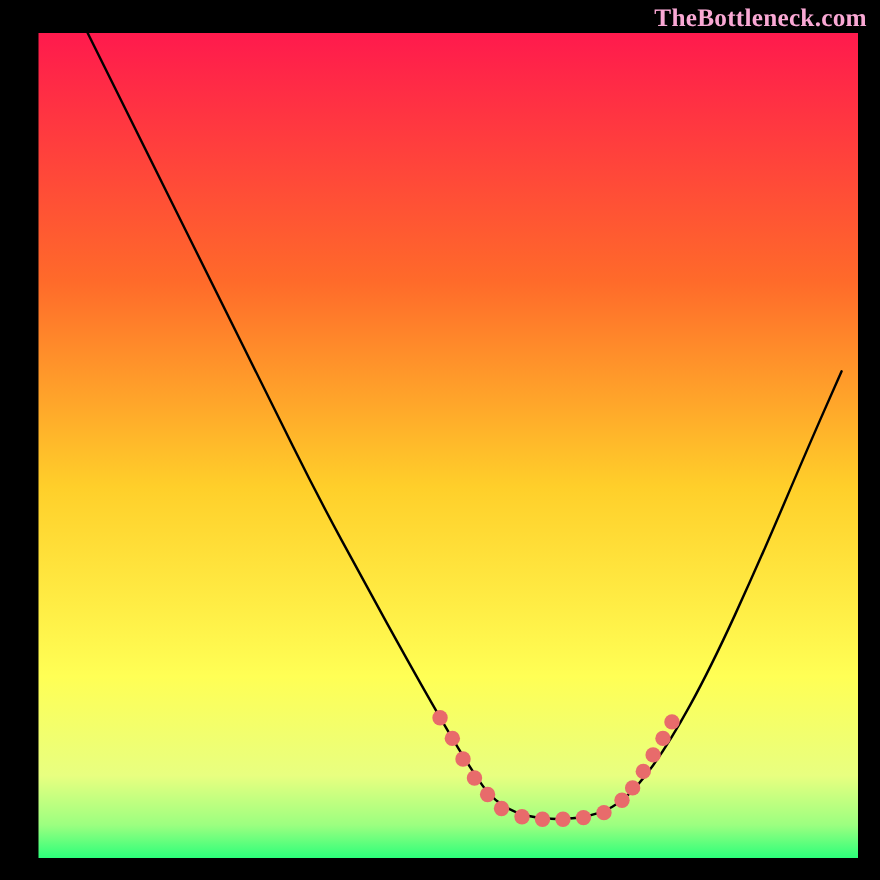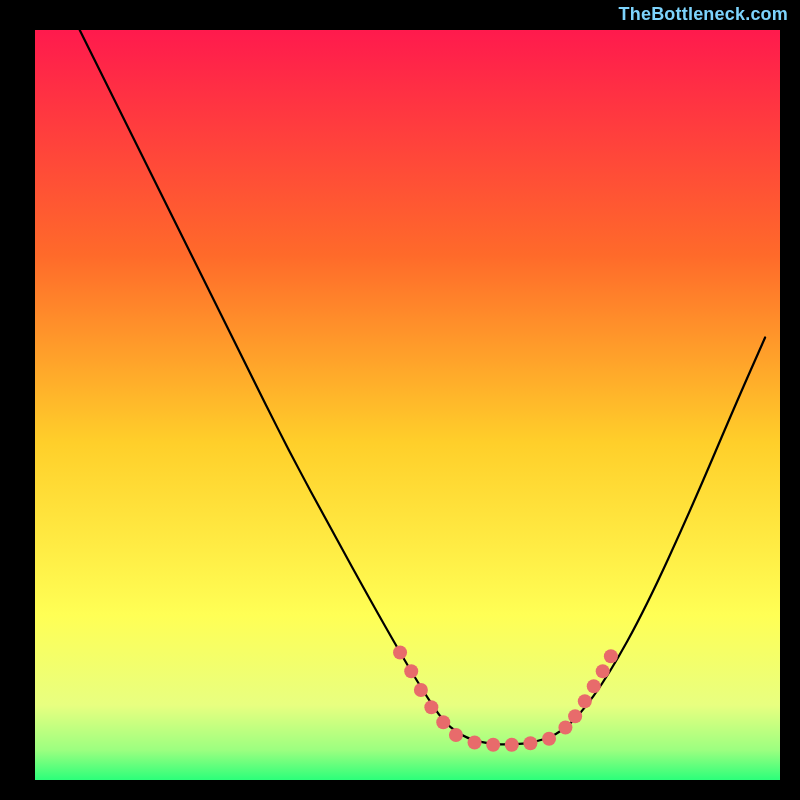--- a/index.html
+++ b/index.html
@@ -13,24 +13,24 @@
   .container {
     position: relative;
     width: 800px;
     height: 800px;
     background: #000;
   }
   .watermark {
     position: absolute;
     top: 4px;
     right: 12px;
-    font-family: Liberation Sans, sans-serif;
-    font-size: 18px;
+    font-family: Liberation Serif, serif;
+    font-size: 23px;
     font-weight: 600;
-    color: #7dd3fc;
+    color: #f9a8d4;
     letter-spacing: 0.2px;
   }
   svg {
     position: absolute;
     top: 0;
     left: 0;
   }
 </style>
 </head>
 <body>

